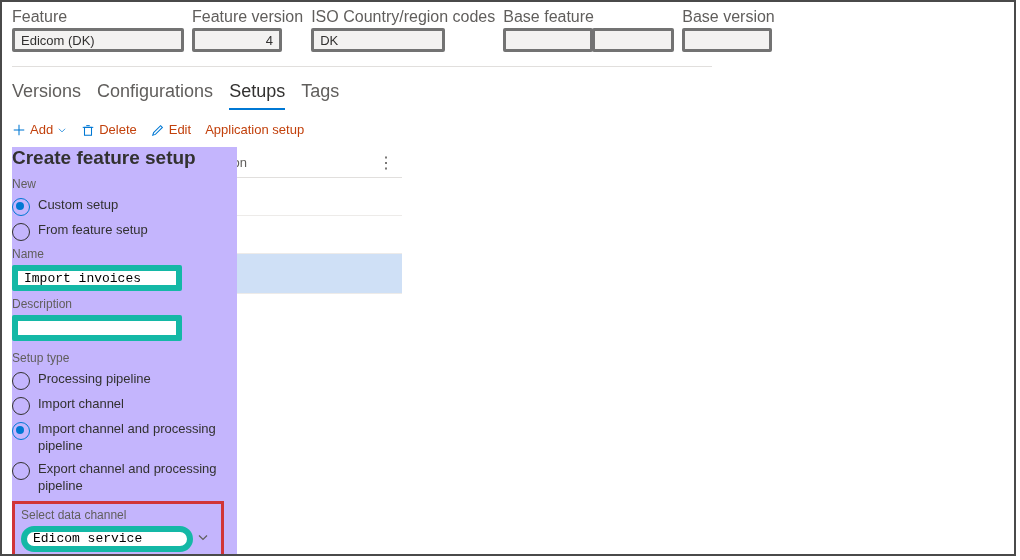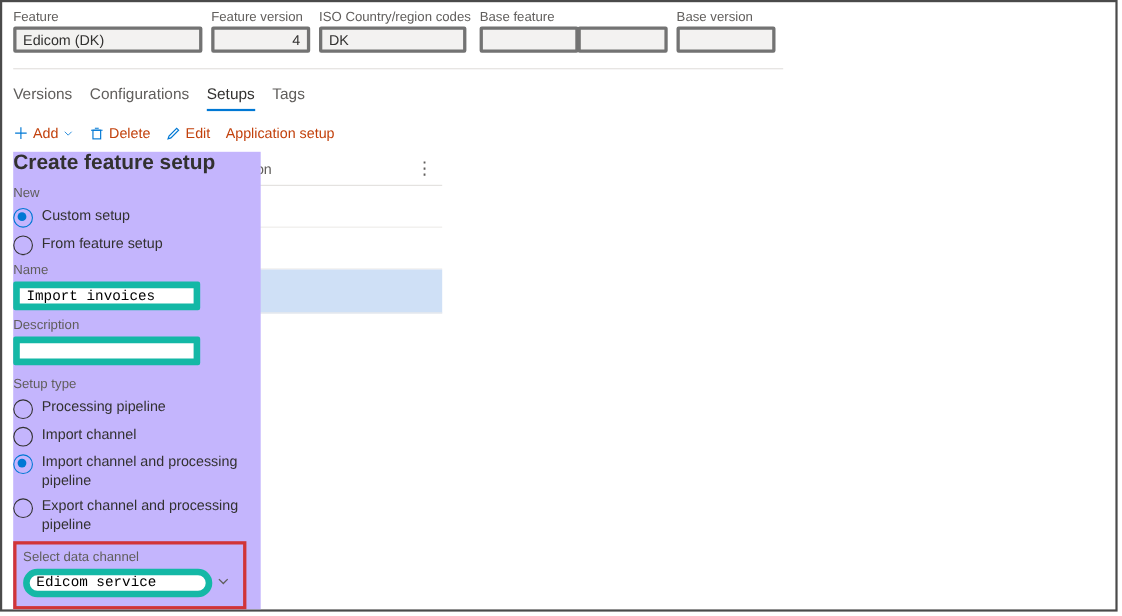--- a/index.html
+++ b/index.html
@@ -25,21 +25,21 @@
 .header-fields {
   display: flex;
   gap: 8px;
   padding: 6px 10px 0 10px;
 }
 .field-block {
   display: flex;
   flex-direction: column;
 }
 .field-label {
-  font-size: 12px;
+  font-size: 16px;
   color: #605e5c;
   margin-bottom: 2px;
 }
 input.text-input, .ro-input {
   border: 3px solid #737373;
   background: #f3f2f1;
   height: 24px;
   padding: 0 6px;
   font-size: 13px;
   box-sizing: border-box;
@@ -54,21 +54,21 @@
   margin: 14px 10px 0 10px;
   width: 700px;
 }
 
 .tabs {
   display: flex;
   gap: 16px;
   padding: 10px 10px 0 10px;
 }
 .tab {
-  font-size: 14px;
+  font-size: 18px;
   color: #605e5c;
   padding: 4px 0 6px 0;
   cursor: pointer;
 }
 .tab.active {
   color: #323130;
   font-weight: 400;
   border-bottom: 2px solid #0078d4;
 }
 

